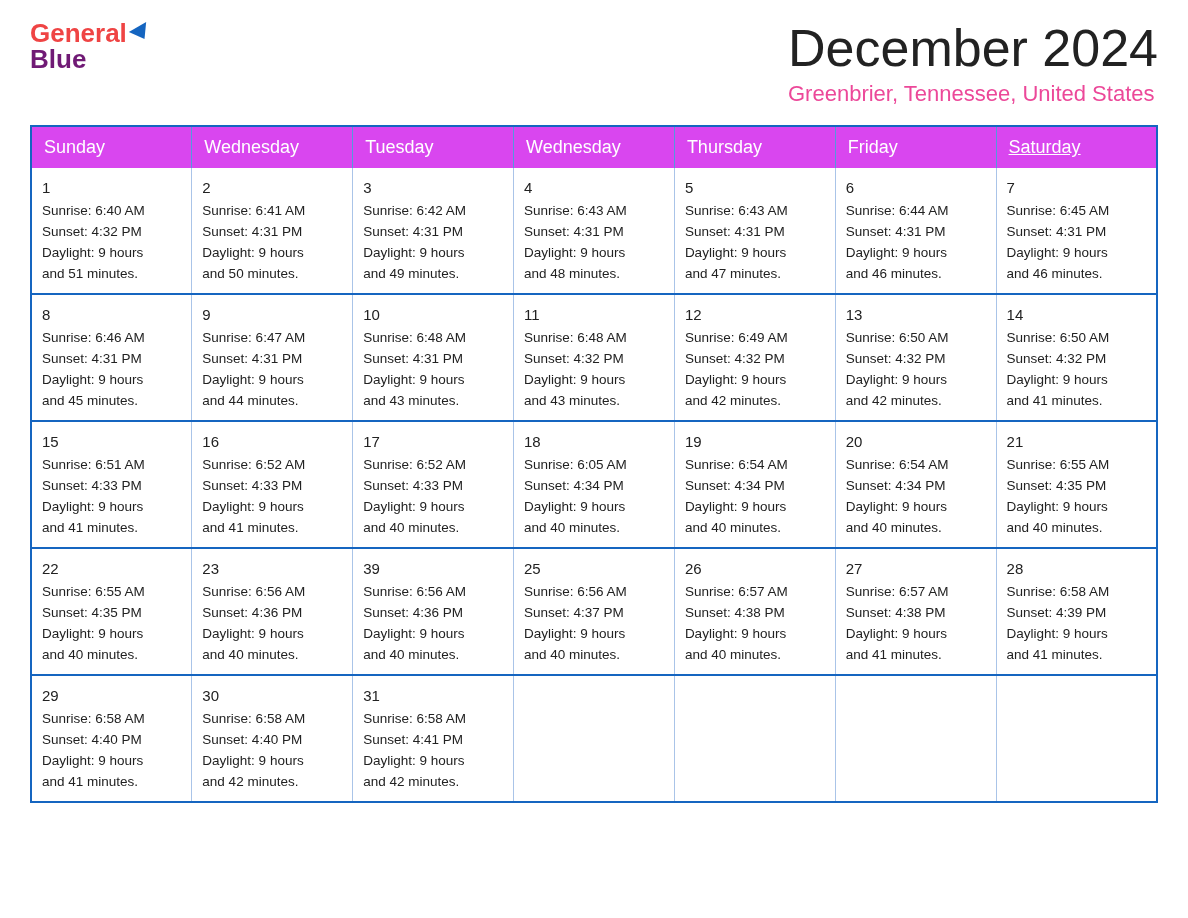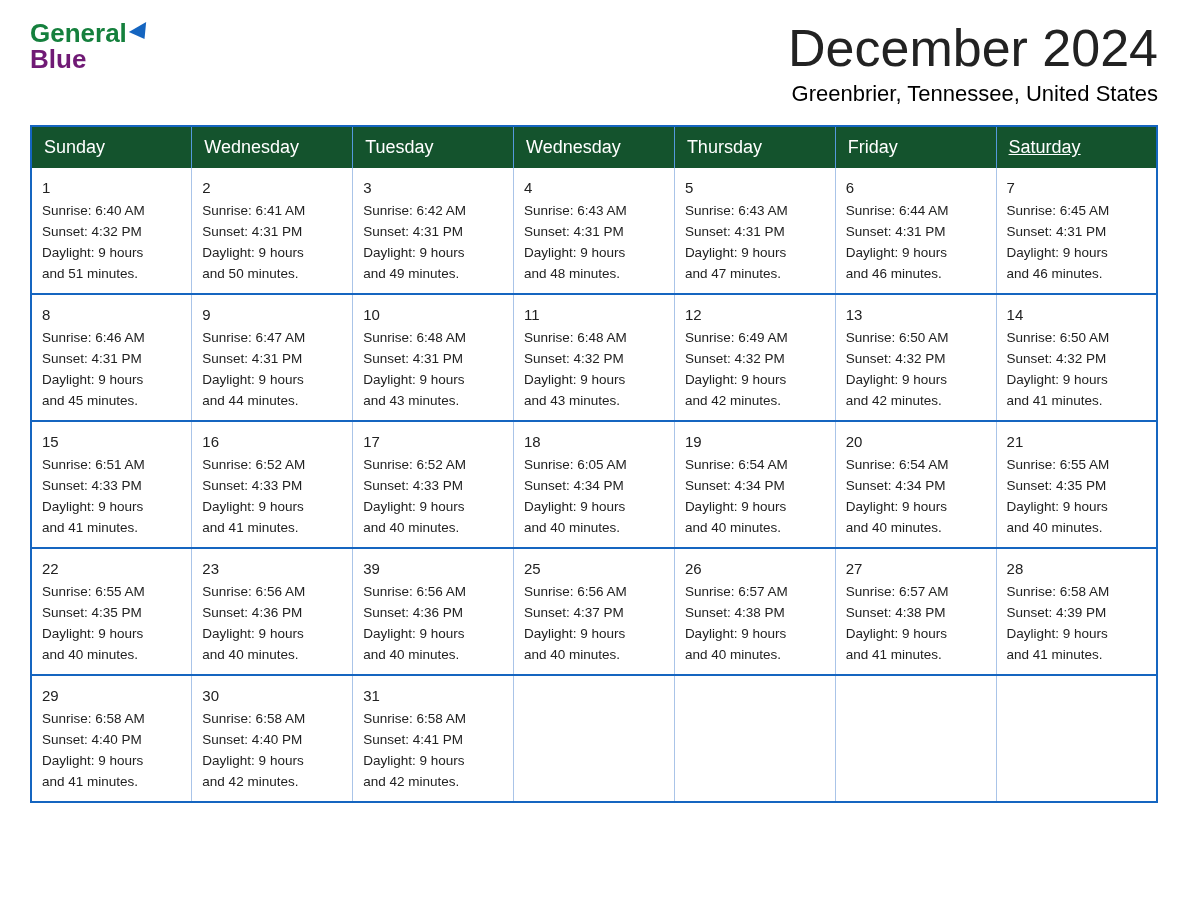--- a/index.html
+++ b/index.html
@@ -18,21 +18,21 @@
       margin-bottom: 18px;
     }
     .logo {
       display: flex;
       flex-direction: column;
       align-items: flex-start;
     }
     .logo-text-general {
       font-size: 26px;
       font-weight: bold;
-      color: #15803d;
+      color: #ef4444;
       line-height: 1;
     }
     .logo-text-blue {
       font-size: 26px;
       font-weight: bold;
       color: #701a75;
       line-height: 1;
     }
     .logo-arrow {
       display: inline-block;
@@ -43,41 +43,40 @@
       border-top: 14px solid #1565c0;
       margin-left: 4px;
       vertical-align: middle;
       transform: rotate(-30deg);
     }
     .logo-row {
       display: flex;
       align-items: center;
     }
     .title-block {
-      text-align: right;
       margin-left: 16px;
     }
     .month-title {
       font-size: 52px;
       font-weight: normal;
       color: #222;
       line-height: 1.1;
     }
     .location-title {
       font-size: 22px;
-      color: #000000;
+      color: #ec4899;
       margin-top: 4px;
     }
     .calendar {
       width: 100%;
       border-collapse: collapse;
       border: 2px solid #1565c0;
     }
     .calendar th {
-      background-color: #14532d;
+      background-color: #d946ef;
       color: #fff;
       font-size: 18px;
       font-weight: normal;
       padding: 10px 12px;
       text-align: left;
       border-right: 1px solid #5599dd;
     }
     .calendar th:last-child {
       border-right: none;
       text-decoration: underline;

